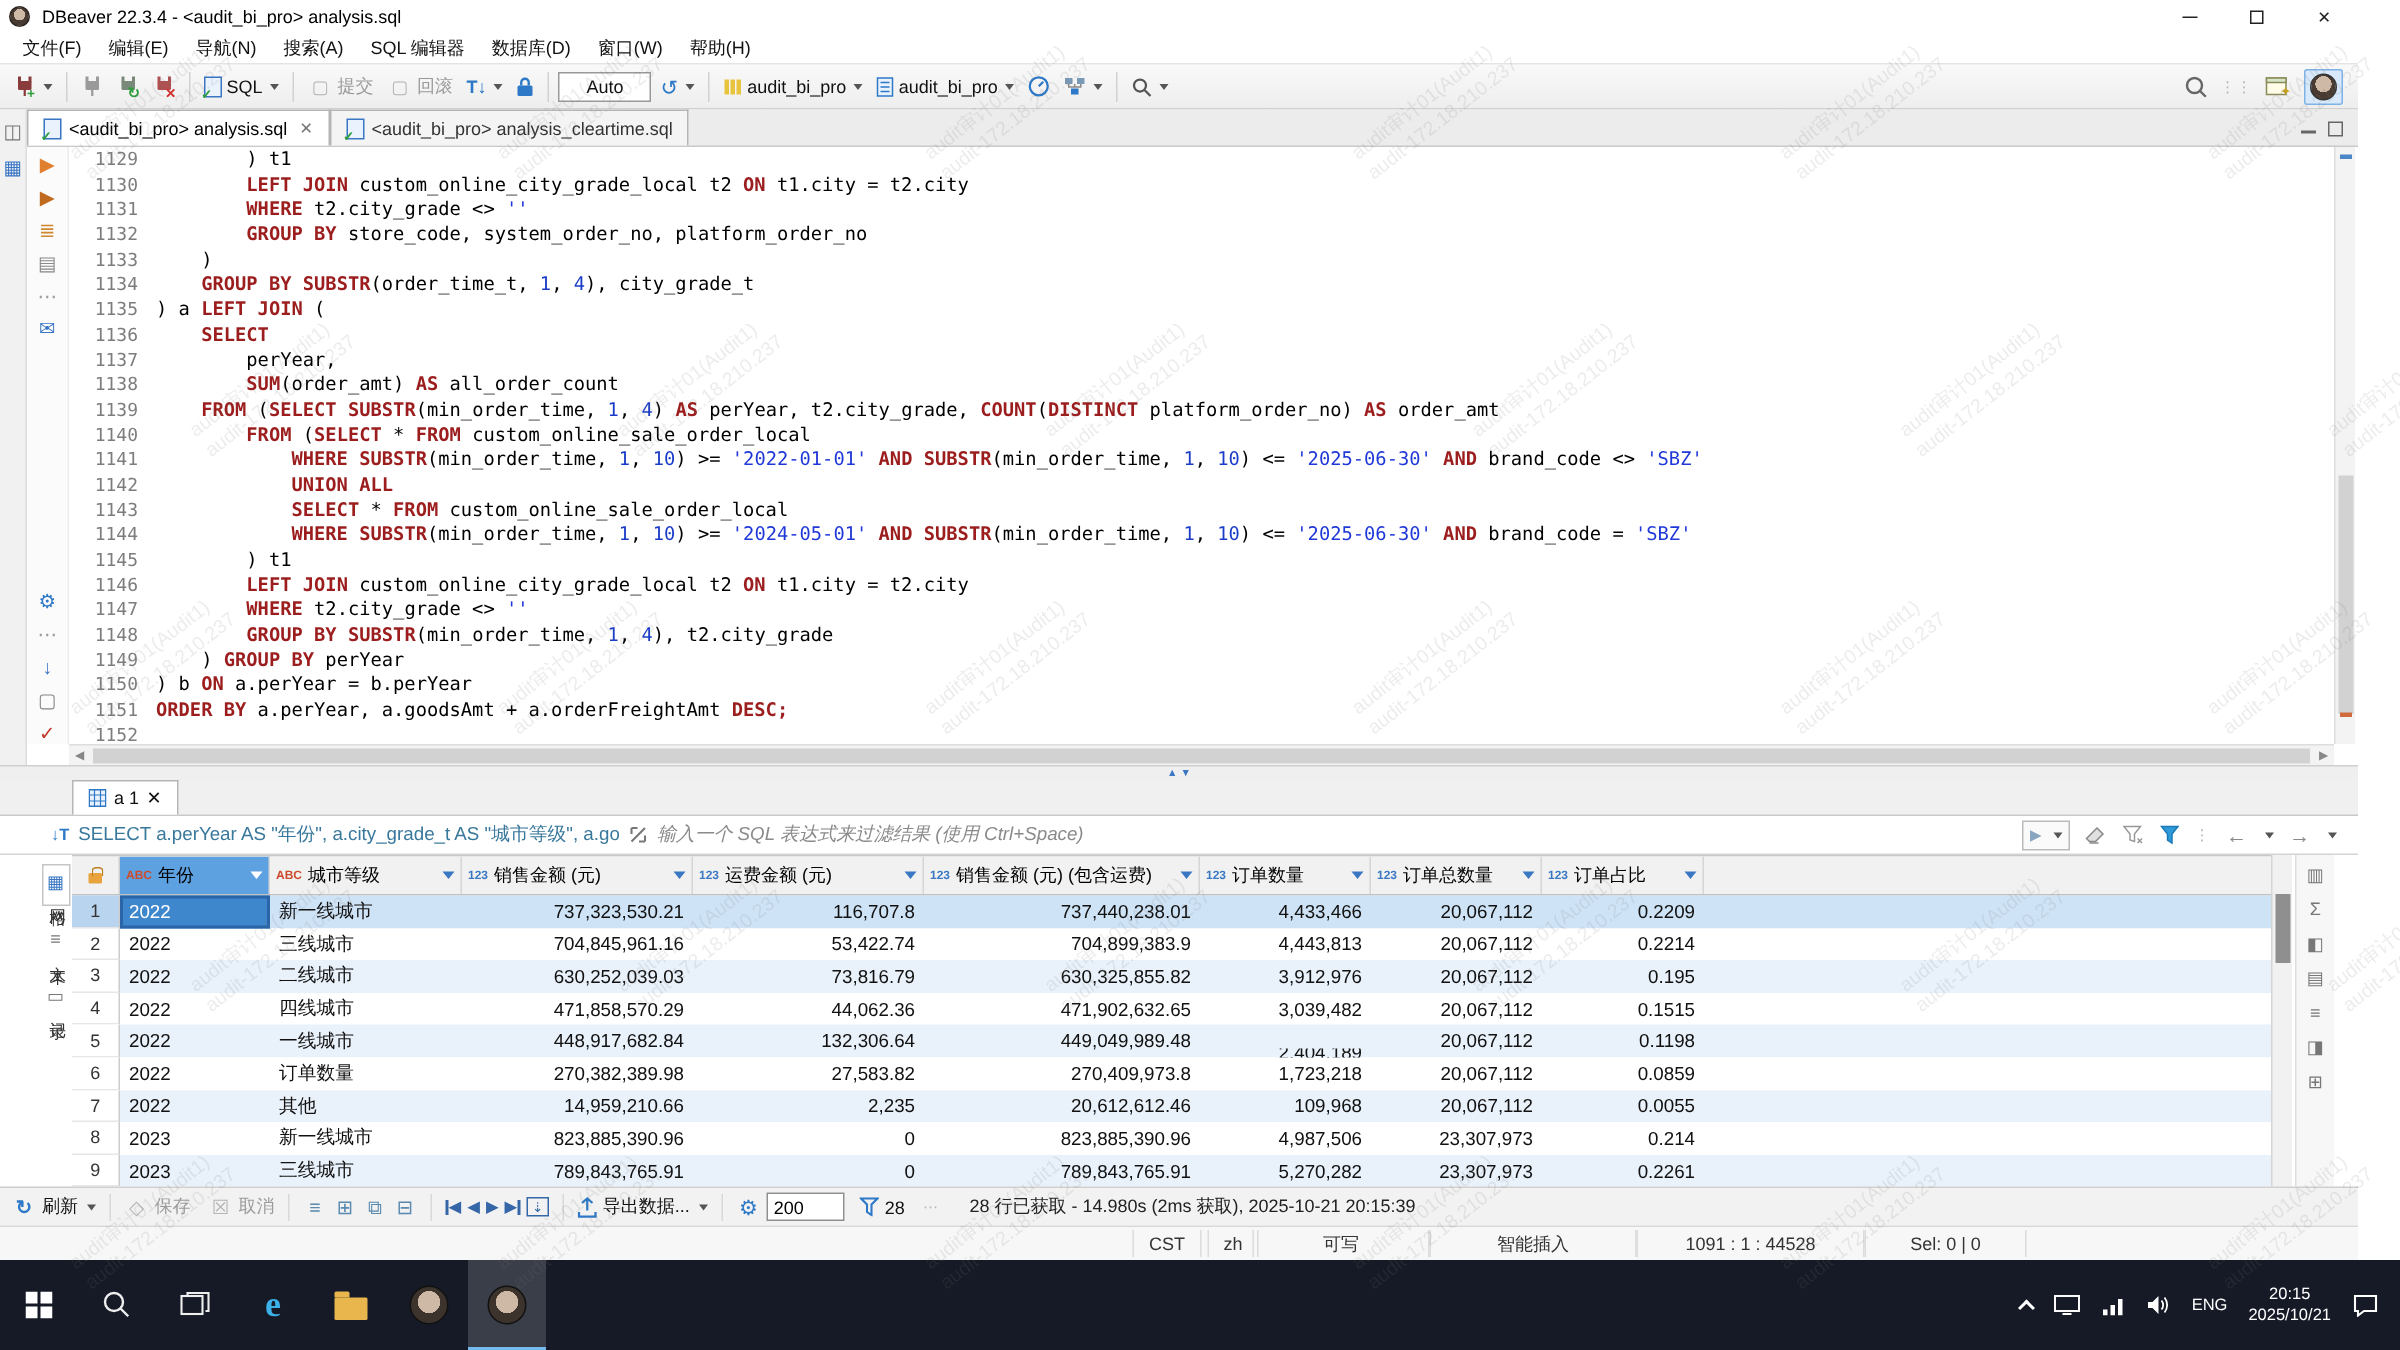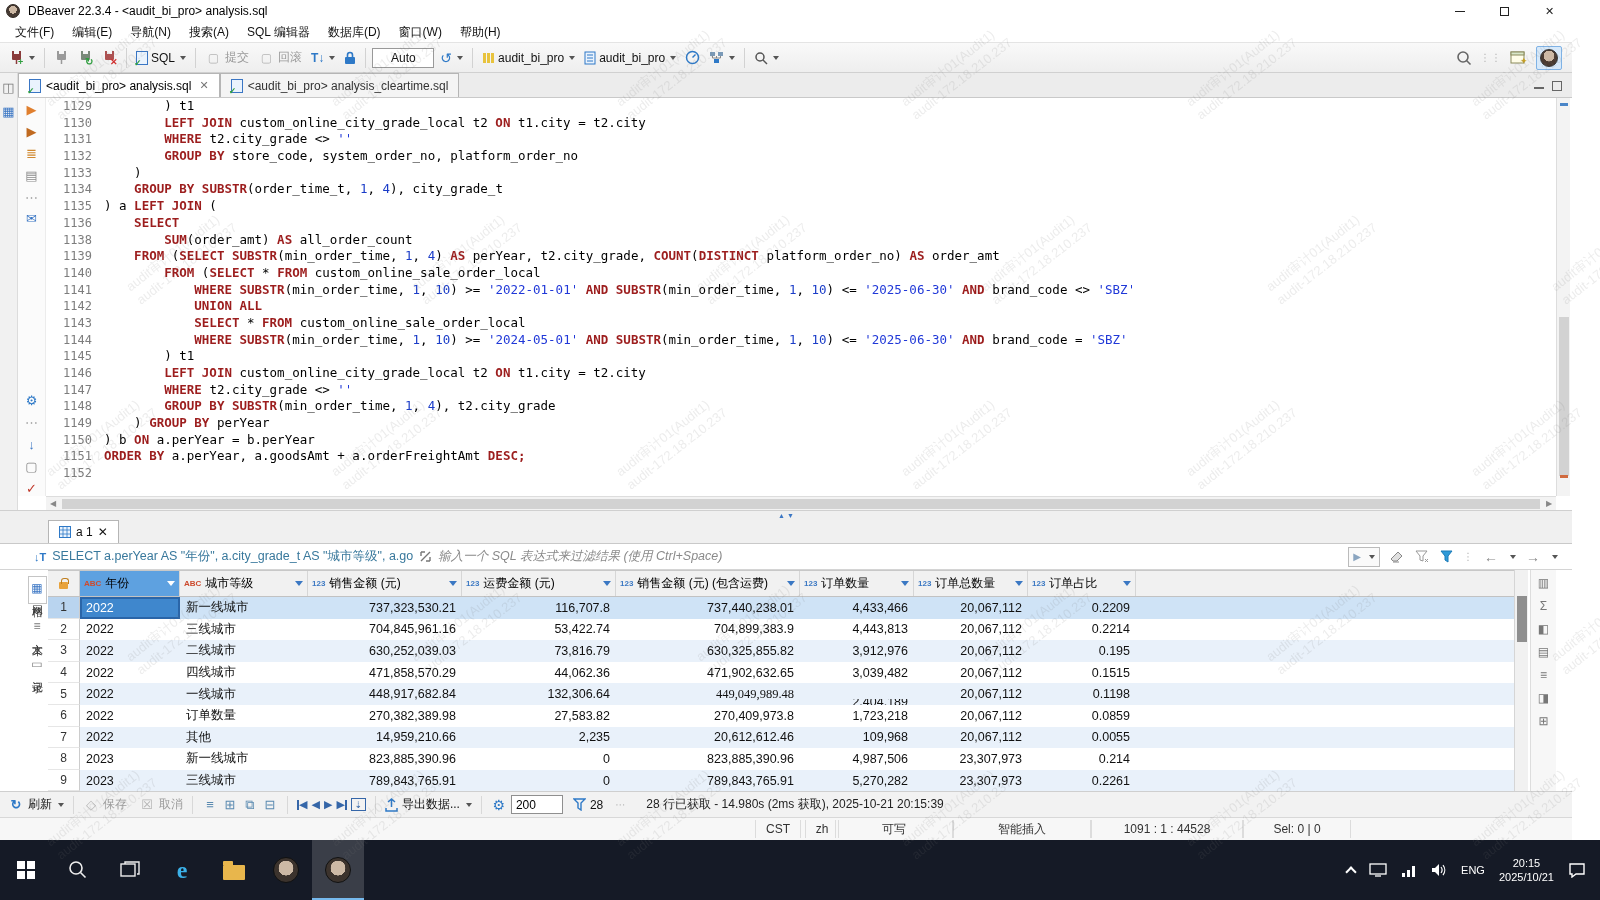--- a/index.html
+++ b/index.html
@@ -350,20 +350,21 @@
 
     <div class="editor">
         <div class="code-line"><span class="ln">1129</span><span><span class="tk-t">        ) t1</span></span></div>
         <div class="code-line"><span class="ln">1130</span><span><span class="tk-t">        </span><span class="tk-k">LEFT JOIN</span><span class="tk-t"> custom_online_city_grade_local t2 </span><span class="tk-k">ON</span><span class="tk-t"> t1.city = t2.city</span></span></div>
         <div class="code-line"><span class="ln">1131</span><span><span class="tk-t">        </span><span class="tk-k">WHERE</span><span class="tk-t"> t2.city_grade &lt;&gt; </span><span class="tk-s">''</span></span></div>
         <div class="code-line"><span class="ln">1132</span><span><span class="tk-t">        </span><span class="tk-k">GROUP BY</span><span class="tk-t"> store_code, system_order_no, platform_order_no</span></span></div>
         <div class="code-line"><span class="ln">1133</span><span><span class="tk-t">    )</span></span></div>
         <div class="code-line"><span class="ln">1134</span><span><span class="tk-t">    </span><span class="tk-k">GROUP BY</span><span class="tk-t"> </span><span class="tk-k">SUBSTR</span><span class="tk-t">(order_time_t, </span><span class="tk-n">1</span><span class="tk-t">, </span><span class="tk-n">4</span><span class="tk-t">), city_grade_t</span></span></div>
         <div class="code-line"><span class="ln">1135</span><span><span class="tk-t">) a </span><span class="tk-k">LEFT JOIN</span><span class="tk-t"> (</span></span></div>
         <div class="code-line"><span class="ln">1136</span><span><span class="tk-t">    </span><span class="tk-k">SELECT</span></span></div>
+        <div class="code-line"><span class="ln">1137</span><span><span class="tk-t">        perYear,</span></span></div>
         <div class="code-line"><span class="ln">1138</span><span><span class="tk-t">        </span><span class="tk-k">SUM</span><span class="tk-t">(order_amt) </span><span class="tk-k">AS</span><span class="tk-t"> all_order_count</span></span></div>
         <div class="code-line"><span class="ln">1139</span><span><span class="tk-t">    </span><span class="tk-k">FROM</span><span class="tk-t"> (</span><span class="tk-k">SELECT</span><span class="tk-t"> </span><span class="tk-k">SUBSTR</span><span class="tk-t">(min_order_time, </span><span class="tk-n">1</span><span class="tk-t">, </span><span class="tk-n">4</span><span class="tk-t">) </span><span class="tk-k">AS</span><span class="tk-t"> perYear, t2.city_grade, </span><span class="tk-k">COUNT</span><span class="tk-t">(</span><span class="tk-k">DISTINCT</span><span class="tk-t"> platform_order_no) </span><span class="tk-k">AS</span><span class="tk-t"> order_amt</span></span></div>
         <div class="code-line"><span class="ln">1140</span><span><span class="tk-t">        </span><span class="tk-k">FROM</span><span class="tk-t"> (</span><span class="tk-k">SELECT</span><span class="tk-t"> * </span><span class="tk-k">FROM</span><span class="tk-t"> custom_online_sale_order_local</span></span></div>
         <div class="code-line"><span class="ln">1141</span><span><span class="tk-t">            </span><span class="tk-k">WHERE</span><span class="tk-t"> </span><span class="tk-k">SUBSTR</span><span class="tk-t">(min_order_time, </span><span class="tk-n">1</span><span class="tk-t">, </span><span class="tk-n">10</span><span class="tk-t">) &gt;= </span><span class="tk-s">'2022-01-01'</span><span class="tk-t"> </span><span class="tk-k">AND</span><span class="tk-t"> </span><span class="tk-k">SUBSTR</span><span class="tk-t">(min_order_time, </span><span class="tk-n">1</span><span class="tk-t">, </span><span class="tk-n">10</span><span class="tk-t">) &lt;= </span><span class="tk-s">'2025-06-30'</span><span class="tk-t"> </span><span class="tk-k">AND</span><span class="tk-t"> brand_code &lt;&gt; </span><span class="tk-s">'SBZ'</span></span></div>
         <div class="code-line"><span class="ln">1142</span><span><span class="tk-t">            </span><span class="tk-k">UNION ALL</span></span></div>
         <div class="code-line"><span class="ln">1143</span><span><span class="tk-t">            </span><span class="tk-k">SELECT</span><span class="tk-t"> * </span><span class="tk-k">FROM</span><span class="tk-t"> custom_online_sale_order_local</span></span></div>
         <div class="code-line"><span class="ln">1144</span><span><span class="tk-t">            </span><span class="tk-k">WHERE</span><span class="tk-t"> </span><span class="tk-k">SUBSTR</span><span class="tk-t">(min_order_time, </span><span class="tk-n">1</span><span class="tk-t">, </span><span class="tk-n">10</span><span class="tk-t">) &gt;= </span><span class="tk-s">'2024-05-01'</span><span class="tk-t"> </span><span class="tk-k">AND</span><span class="tk-t"> </span><span class="tk-k">SUBSTR</span><span class="tk-t">(min_order_time, </span><span class="tk-n">1</span><span class="tk-t">, </span><span class="tk-n">10</span><span class="tk-t">) &lt;= </span><span class="tk-s">'2025-06-30'</span><span class="tk-t"> </span><span class="tk-k">AND</span><span class="tk-t"> brand_code = </span><span class="tk-s">'SBZ'</span></span></div>
         <div class="code-line"><span class="ln">1145</span><span><span class="tk-t">        ) t1</span></span></div>
         <div class="code-line"><span class="ln">1146</span><span><span class="tk-t">        </span><span class="tk-k">LEFT JOIN</span><span class="tk-t"> custom_online_city_grade_local t2 </span><span class="tk-k">ON</span><span class="tk-t"> t1.city = t2.city</span></span></div>
         <div class="code-line"><span class="ln">1147</span><span><span class="tk-t">        </span><span class="tk-k">WHERE</span><span class="tk-t"> t2.city_grade &lt;&gt; </span><span class="tk-s">''</span></span></div>
@@ -540,21 +541,21 @@
             <div class="gc r" style="width: 114px;">3,039,482</div>
             <div class="gc r" style="width: 114px;">20,067,112</div>
             <div class="gc r" style="width: 108px;">0.1515</div>
           </div>
           <div class="grow tint">
             <div class="rn">5</div>
             <div class="gc" style="width: 100px;">2022</div>
             <div class="gc" style="width: 128px;">一线城市</div>
             <div class="gc r" style="width: 154px;">448,917,682.84</div>
             <div class="gc r" style="width: 154px;">132,306.64</div>
-            <div class="gc r" style="width: 184px; font-family: Liberation Serif, serif;">449,049,989.48</div>
+            <div class="gc r" style="width: 184px;">449,049,989.48</div>
             <div class="gc r" style="width: 114px; margin-top: 16px;">2,404,189</div>
             <div class="gc r" style="width: 114px;">20,067,112</div>
             <div class="gc r" style="width: 108px;">0.1198</div>
           </div>
           <div class="grow">
             <div class="rn">6</div>
             <div class="gc" style="width: 100px;">2022</div>
             <div class="gc" style="width: 128px;">订单数量</div>
             <div class="gc r" style="width: 154px;">270,382,389.98</div>
             <div class="gc r" style="width: 154px;">27,583.82</div>

